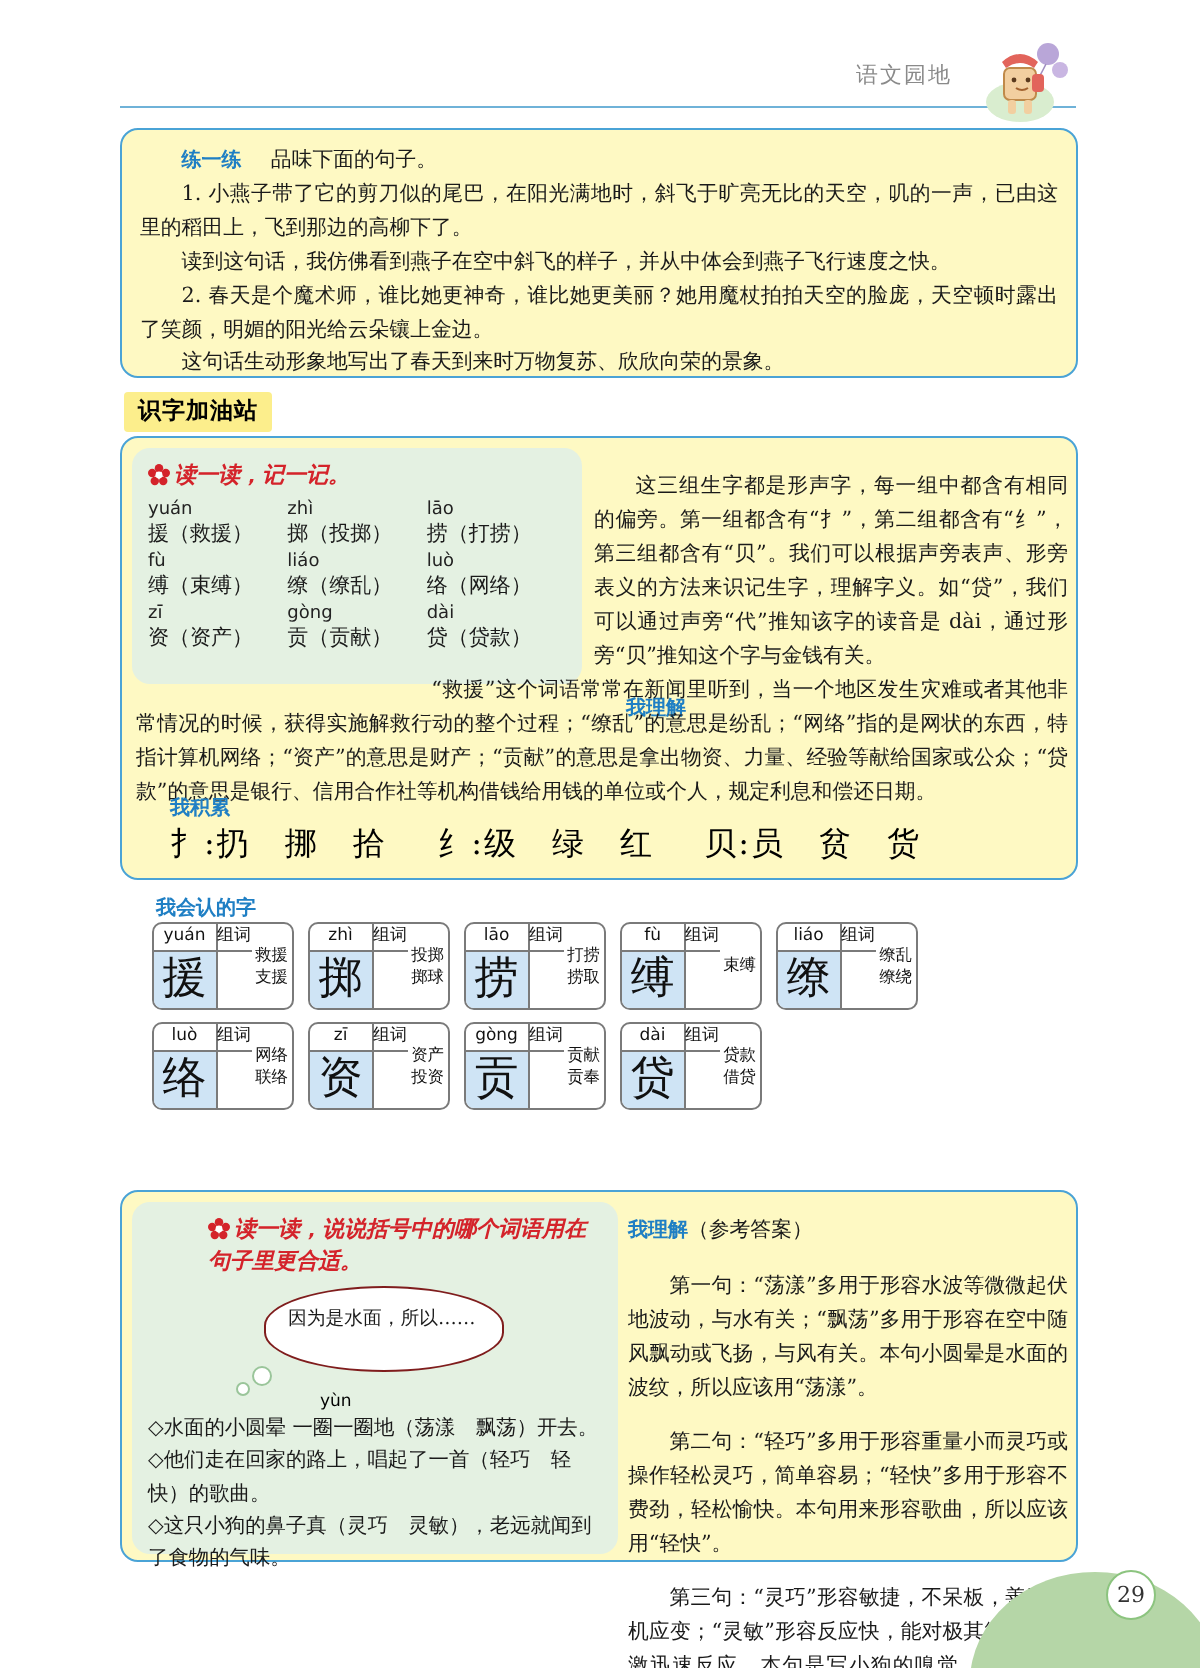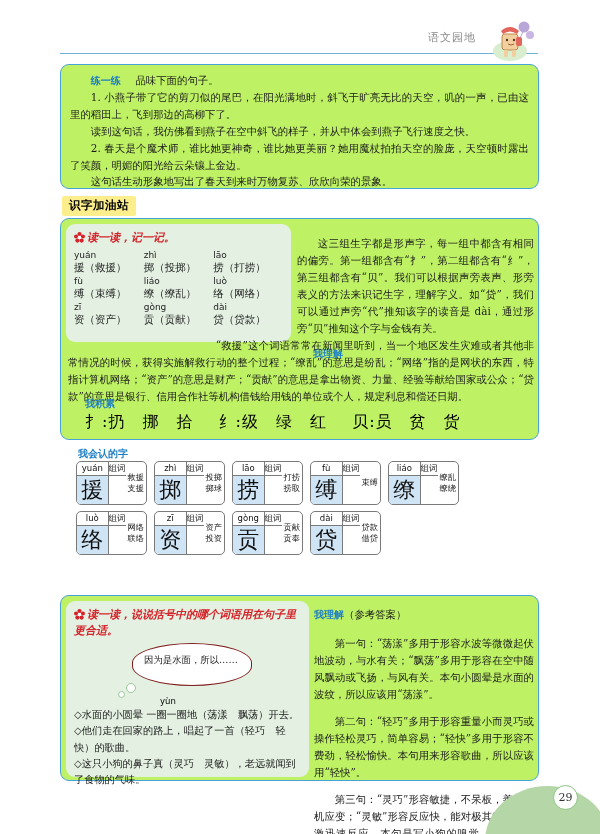--- a/index.html
+++ b/index.html
@@ -51,21 +51,21 @@
     width: 56px;
     height: 44px;
   }
 
   
   .box {
     position: absolute;
     border: 1.4px solid #4aa3d6;
     border-radius: 9px;
     box-sizing: border-box;
-    background: #bef264;
+    background: #fef9c3;
   }
   .box-inner {
     padding: 7px 9px 6px 9px;
   }
 
   
   .cn {
     font-family: "DejaVu Serif", "Liberation Serif", serif;
     font-size: 10.4px;
     line-height: 1.62;
@@ -544,21 +544,21 @@
         </div>
       </div>
     </div>
   </div>
 
   <div class="badge" style="left:62px; top:573px;margin-top:48px;">词句段运用</div>
 
   <div class="box" style="left:60px; top:595px; width:479px; height:186px;">
 
     <div class="greenpanel" style="left:5px; top:5px; width:243px; height:176px; border-radius:9px 9px 9px 9px;">
-      <div style="padding:6px 7px 0 8px;">
+      <div style="padding:6px 7px 0 8px;margin-left:30px;">
         <div class="redtitle">
           <span class="flower">
             <svg viewBox="0 0 12 12" width="11" height="11">
               <g fill="#d4232a">
                 <circle cx="6" cy="2.3" r="2.3"></circle>
                 <circle cx="9.7" cy="4.9" r="2.3"></circle>
                 <circle cx="8.3" cy="9.3" r="2.3"></circle>
                 <circle cx="3.7" cy="9.3" r="2.3"></circle>
                 <circle cx="2.3" cy="4.9" r="2.3"></circle>
               </g>

